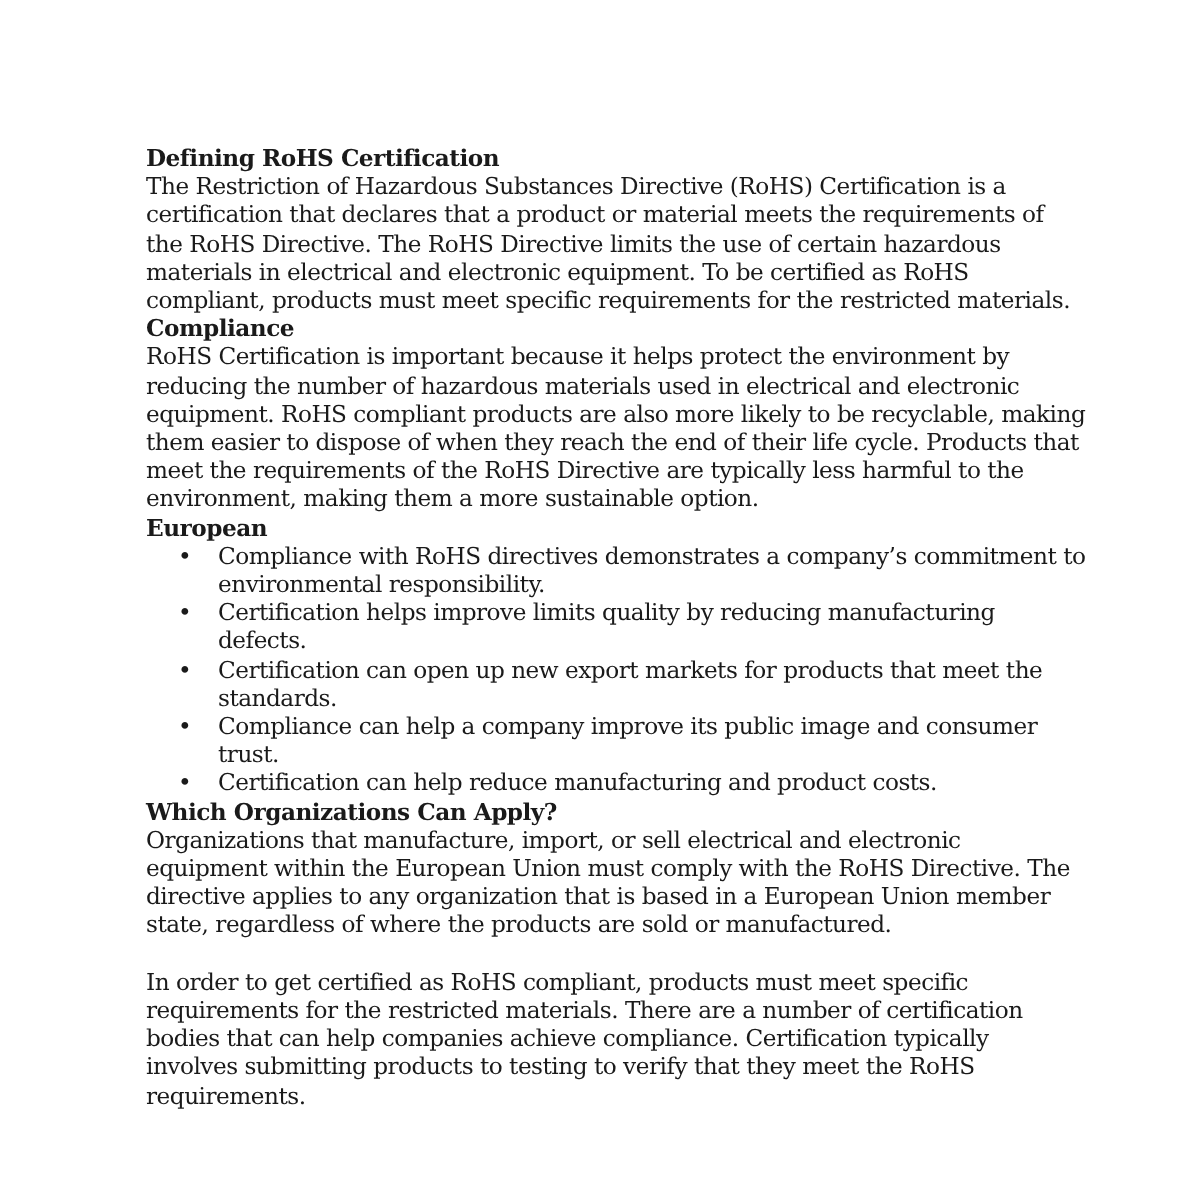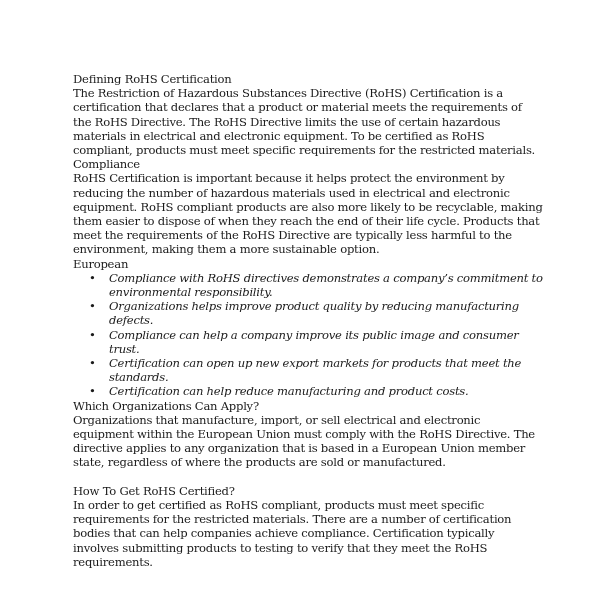--- a/index.html
+++ b/index.html
@@ -7,47 +7,46 @@
     width: 600px; height: 600px; overflow: hidden;
     background: #ffffff;
     font-family: "DejaVu Serif", "Liberation Serif", serif;
     color: #1a1a1a;
   }
   .page {
     position: absolute; left: 73px; top: 72px; width: 470px;
     font-size: 11.6px; line-height: 14.2px;
     letter-spacing: -0.25px;
   }
-  .h { font-weight: normal; margin: 0; }
+  .h { font-weight: bold; margin: 0; }
   p { margin: 0; }
-  ul { margin: 0; padding-left: 36px; list-style: none; font-style: italic; }
+  ul { margin: 0; padding-left: 36px; list-style: none; }
   li { position: relative; }
   li::before { content: "•"; position: absolute; left: -20px; }
   .gap { height: 14.2px; }
 </style>
 </head>
 <body>
 
 <div class="page">
   <p class="h">Defining RoHS Certification</p>
   <p>The Restriction of Hazardous Substances Directive (RoHS) Certification is a certification that declares that a product or material meets the requirements of the RoHS Directive. The RoHS Directive limits the use of certain hazardous materials in electrical and electronic equipment. To be certified as RoHS compliant, products must meet specific requirements for the restricted materials.</p>
 
   <p class="h">Compliance</p>
   <p>RoHS Certification is important because it helps protect the environment by reducing the number of hazardous materials used in electrical and electronic equipment. RoHS compliant products are also more likely to be recyclable, making them easier to dispose of when they reach the end of their life cycle. Products that meet the requirements of the RoHS Directive are typically less harmful to the environment, making them a more sustainable option.</p>
 
   <p class="h">European</p>
   <ul>
     <li>Compliance with RoHS directives demonstrates a company’s commitment to environmental responsibility.</li>
-    <li>Organizations helps improve product quality by reducing manufacturing defects.</li>
+    <li>Certification helps improve limits quality by reducing manufacturing defects.</li>
+    <li>Certification can open up new export markets for products that meet the standards.</li>
     <li>Compliance can help a company improve its public image and consumer trust.</li>
-    <li>Certification can open up new export markets for products that meet the standards.</li>
     <li>Certification can help reduce manufacturing and product costs.</li>
   </ul>
 
   <p class="h">Which Organizations Can Apply?</p>
   <p>Organizations that manufacture, import, or sell electrical and electronic equipment within the European Union must comply with the RoHS Directive. The directive applies to any organization that is based in a European Union member state, regardless of where the products are sold or manufactured.</p>
 
   <div class="gap"></div>
 
-  <p class="h">How To Get RoHS Certified?</p>
   <p>In order to get certified as RoHS compliant, products must meet specific requirements for the restricted materials. There are a number of certification bodies that can help companies achieve compliance. Certification typically involves submitting products to testing to verify that they meet the RoHS requirements.</p>
 
 </div>
 
 </body></html>

